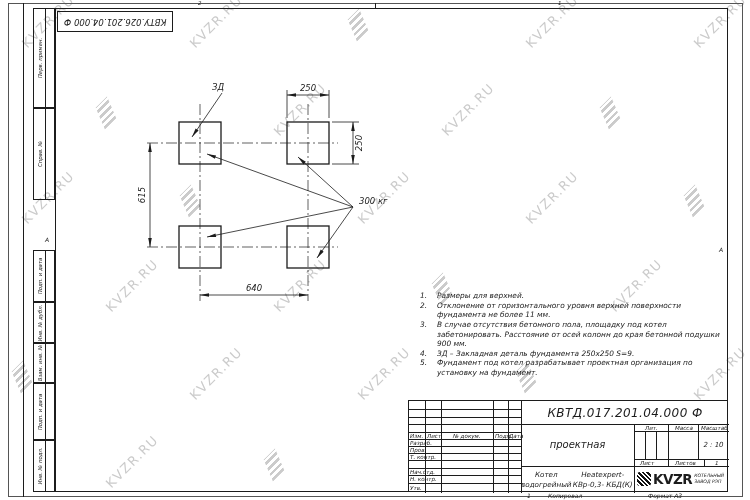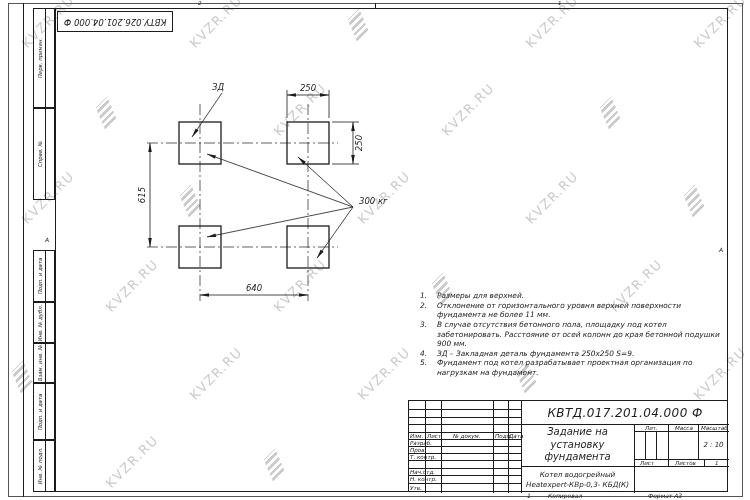--- a/index.html
+++ b/index.html
@@ -197,21 +197,21 @@
     <div class="note">
       <span class="n">3.</span>
       <span class="t">В случае отсутствия бетонного пола, площадку под котел забетонировать. Расстояние от осей колонн до края бетонной подушки 900 мм.</span>
     </div>
     <div class="note">
       <span class="n">4.</span>
       <span class="t">ЗД – Закладная деталь фундамента 250х250 S=9.</span>
     </div>
     <div class="note">
       <span class="n">5.</span>
-      <span class="t">Фундамент под котел разрабатывает проектная организация по нагрузкам на фундамент.</span>
+      <span class="t">Фундамент под котел разрабатывает проектная организация по установку на фундамент.</span>
     </div>
   </div>
 
   <div id="tb">
 
     <div class="v" style="left:16px;top:0;width:1px;height:92px;"></div>
     <div class="v" style="left:32px;top:0;width:1px;height:92px;"></div>
     <div class="v" style="left:84px;top:0;width:1px;height:92px;"></div>
     <div class="v" style="left:99px;top:0;width:1px;height:92px;"></div>
     <div class="v" style="left:112px;top:0;width:1.4px;height:92px;"></div>
@@ -250,37 +250,44 @@
     <div class="lbl" style="left:1px;top:46px;">Пров.</div>
     <div class="lbl" style="left:1px;top:53px;">Т. контр.</div>
     <div class="lbl" style="left:1px;top:60px;"></div>
     <div class="lbl" style="left:1px;top:68px;">Нач.отд.</div>
     <div class="lbl" style="left:1px;top:75px;">Н. контр.</div>
     <div class="lbl" style="left:1px;top:84px;">Утв.</div>
 
     <div id="designation" class="cell-c" style="left:112px;top:0;width:208px;height:23px;text-align:right;">КВТД.017.201.04.000 Ф</div>
 
     <div id="doc-title" class="cell-c" style="left:112px;top:23px;width:113px;height:42px;flex-direction:column;">
-      <span>Задание на установку</span>
-      <span>фундамента</span>
+      <span>проектная</span>
     </div>
 
     <div class="lbl" style="left:236px;top:24px;">Лит.</div>
     <div class="lbl" style="left:266px;top:24px;">Масса</div>
     <div class="lbl" style="left:292px;top:24px;">Масштаб</div>
     <div class="cell-c" style="left:289px;top:30px;width:31px;height:28px;font-size:7px;">2 : 10</div>
 
     <div class="lbl" style="left:231px;top:59px;">Лист</div>
     <div class="lbl" style="left:266px;top:59px;">Листов</div>
     <div class="lbl" style="left:306px;top:59px;">1</div>
 
-    <div id="product" class="cell-c" style="left:112px;top:65px;width:113px;height:27px;flex-direction:column;">
+    <div id="product" class="cell-c" style="left:112px;top:65px;width:113px;height:27px;flex-direction:row;">
       <span>Котел водогрейный</span>
       <span>Heatexpert-КВр-0,3- КБД(К)</span>
     </div>
 
+    <div id="org">
+      <div id="org-icon"></div>
+      <div id="org-logo">KVZR</div>
+      <div id="org-name">
+        <div>КОТЕЛЬНЫЙ</div>
+        <div>ЗАВОД РЭП</div>
+      </div>
+    </div>
   </div>
 
   <div class="footer-text" style="left:527px;top:492px;">1</div>
   <div class="footer-text" style="left:548px;top:492px;">Копировал</div>
   <div class="footer-text" style="left:648px;top:492px;">Формат А3</div>
 
 </div>
 
 </body></html>

